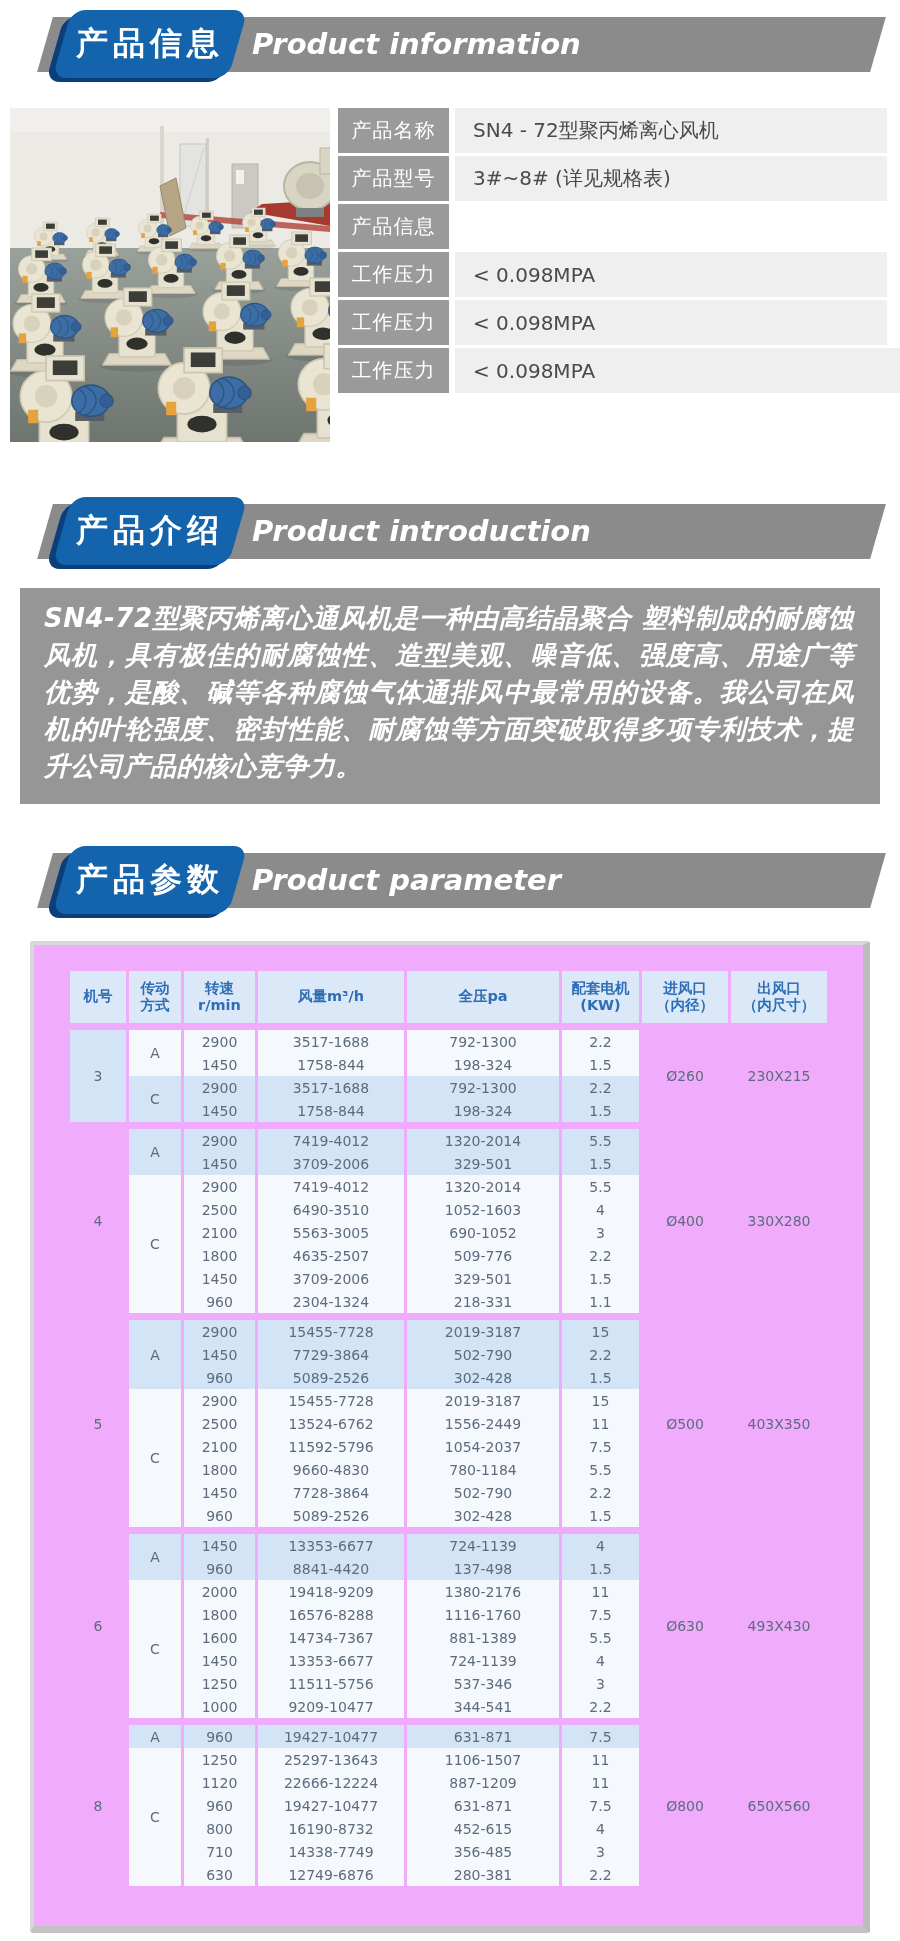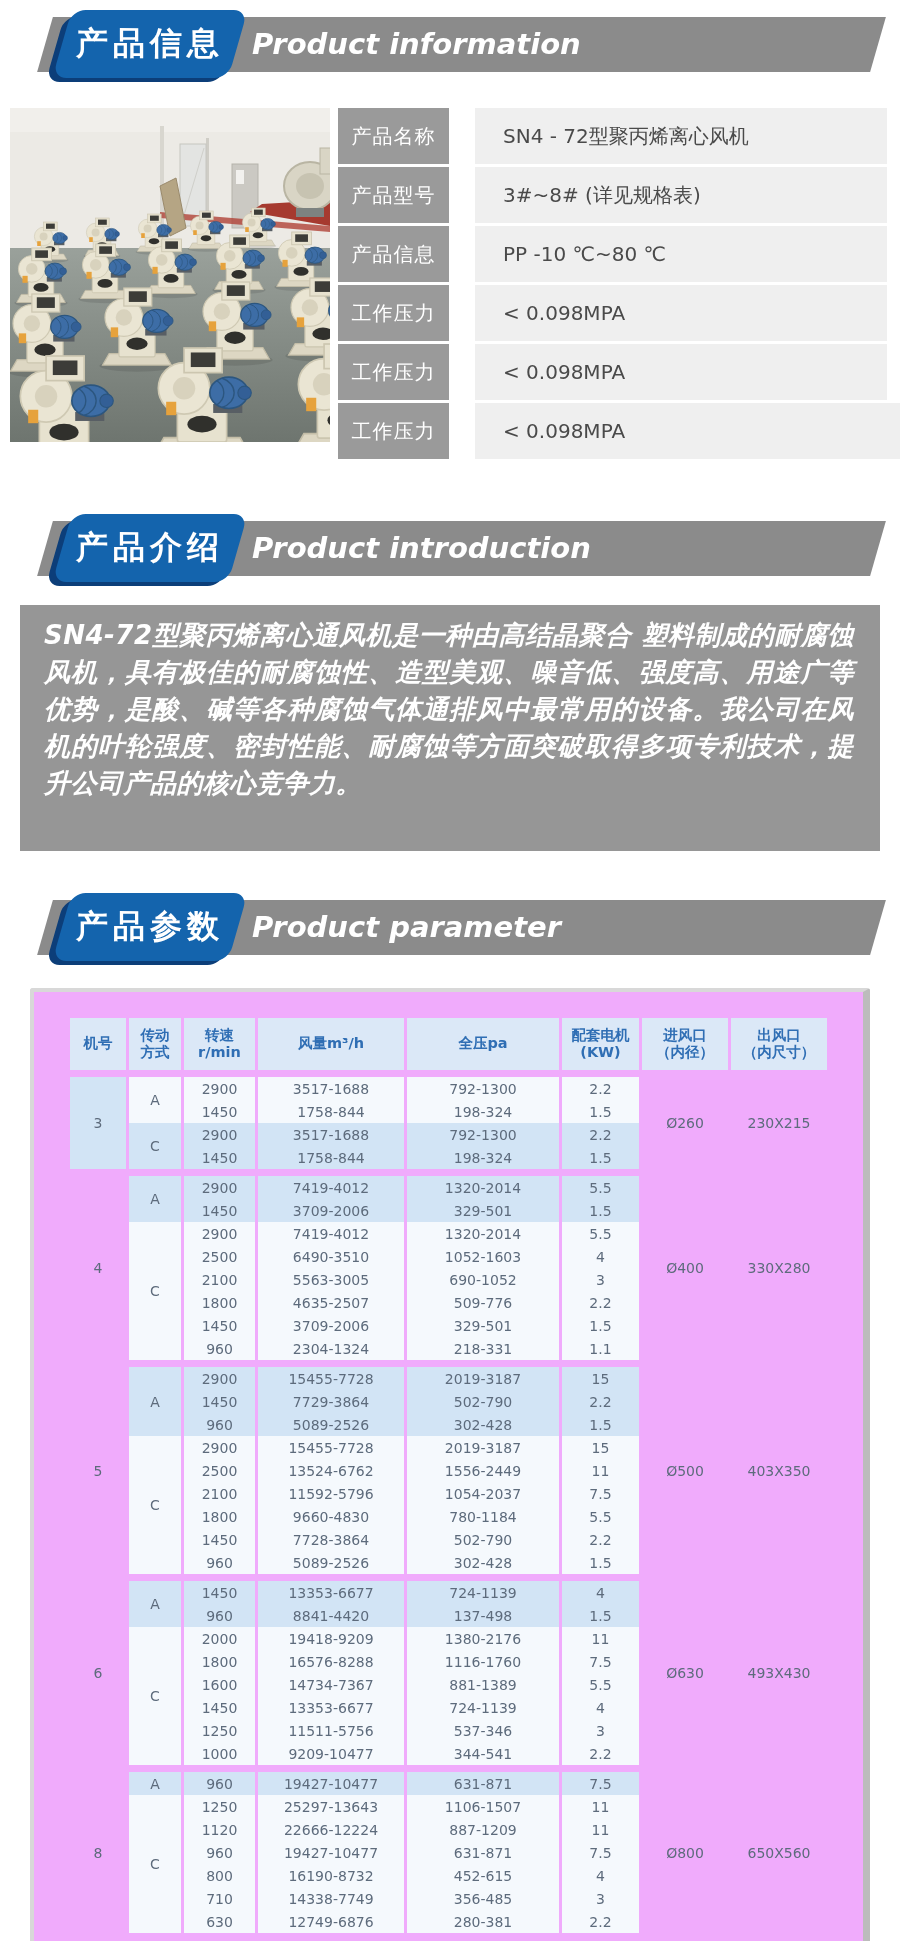--- a/index.html
+++ b/index.html
@@ -33,37 +33,37 @@
     letter-spacing:5px;white-space:nowrap;
   }
   .sec1{margin-top:10px;}
   .sec2{margin-top:55px;}
   .sec3{margin-top:42px;}
 
   
   .info-section{display:flex;margin:28px 13px 0 10px;}
   .photo{width:320px;height:334px;flex:none;overflow:hidden;background:#e8e6e1;}
   .spec-table{flex:1;margin-left:8px;display:flex;flex-direction:column;}
-  .spec-row{display:flex;height:56px;margin-bottom:3px;gap:20px;}
+  .spec-row{display:flex;height:45px;margin-bottom:3px;}
   .spec-row:last-child{margin-bottom:0;}
   .spec-row:nth-child(6),.spec-row:nth-child(7){margin-right:-13px;}
   .spec-label{
     width:111px;background:#9a9a9a;color:#fff;flex:none;
     display:flex;align-items:center;justify-content:center;
     font-size:20px;letter-spacing:1px;
   }
   .spec-value{
     flex:1;background:#efefef;margin-left:6px;
-    display:flex;align-items:center;padding-left:28px;
+    display:flex;align-items:center;padding-left:18px;
     font-size:20px;color:#4a4a4a;font-weight:500;
   }
 
   
   .intro-box{
-    margin:21px 20px 0 20px;height:246px;box-sizing:border-box;
+    margin:21px 20px 0 20px;height:216px;box-sizing:border-box;
     background:#969696;color:#fff;
     font-style:italic;font-weight:bold;font-size:26px;line-height:37px;
     padding:12px 26px 0 24px;text-align:justify;letter-spacing:0.5px;
   }
 
   
   .param-card{
     margin:25px 30px 34px 30px;box-sizing:border-box;
     background:#f0abfc;border:4px solid #d8d8d8;
     border-right:7px solid #bcbcbc;border-bottom:7px solid #c2c2c2;
@@ -166,21 +166,20 @@
       <div class="spec-row">
         <div class="spec-label">产品名称</div>
         <div class="spec-value">SN4 - 72型聚丙烯离心风机</div>
       </div>
       <div class="spec-row">
         <div class="spec-label">产品型号</div>
         <div class="spec-value">3#~8# (详见规格表)</div>
       </div>
       <div class="spec-row">
         <div class="spec-label">产品信息</div>
-        <div class="spec-value">PP -10 ℃~80 ℃</div>
       </div>
       <div class="spec-row">
         <div class="spec-label">工作压力</div>
         <div class="spec-value">&lt; 0.098MPA</div>
       </div>
       <div class="spec-row">
         <div class="spec-label">工作压力</div>
         <div class="spec-value">&lt; 0.098MPA</div>
       </div>
       <div class="spec-row">

